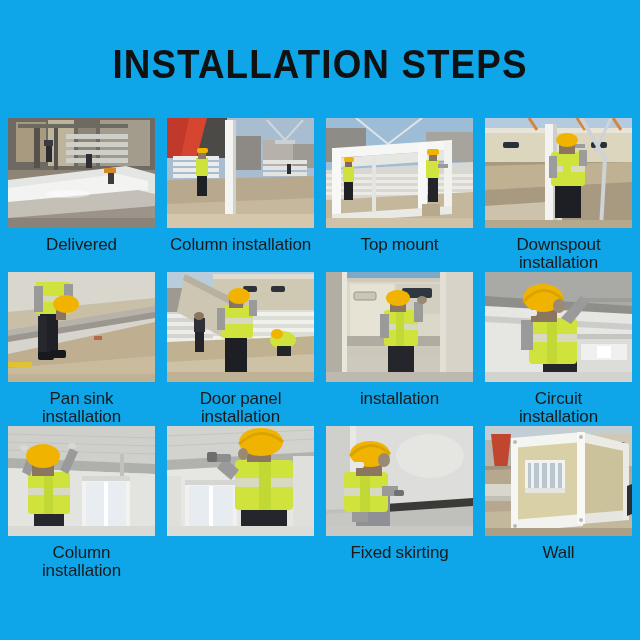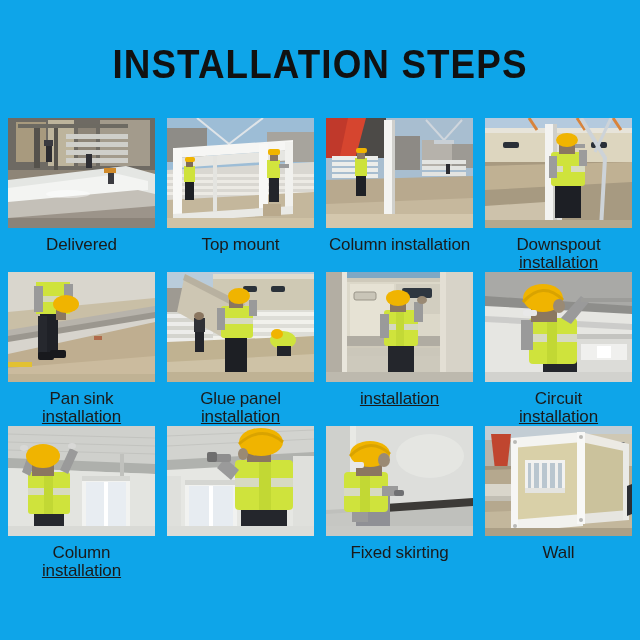--- a/index.html
+++ b/index.html
@@ -63,21 +63,21 @@
     margin-top: 8px;
     text-align: center;
     font-family: "Liberation Sans", sans-serif;
     font-size: 17px;
     line-height: 18px;
     font-weight: 400;
     color: #1a1a1a;
     word-spacing: -0.5px;
     letter-spacing: -0.1px;
   }
-  .caption .l2 { display: block; text-decoration: underline; }
+  .caption .l2 { display: block; }
 </style>
 </head>
 <body>
 
 <div class="page">
 
   <div class="page-title">INSTALLATION STEPS</div>
 
   <div class="grid">
 
@@ -107,20 +107,63 @@
           <rect x="38" y="26" width="6" height="18" fill="#2b2b30"></rect>
           <rect x="36" y="22" width="9" height="6" fill="#3a3a40"></rect>
           <rect x="78" y="36" width="6" height="14" fill="#2e2e33"></rect>
           <rect x="100" y="52" width="6" height="14" fill="#3b3b40"></rect>
           <rect x="96" y="50" width="12" height="5" fill="#d08a2a"></rect>
           <rect x="0" y="100" width="147" height="10" fill="#8b8379"></rect>
         </svg>
       </div>
       <div class="caption">
         <span>Delivered</span>
+      </div>
+    </div>
+
+    <div class="cell row-0">
+      <div class="thumb">
+        <svg width="147" height="110" viewBox="0 0 147 110">
+          <rect x="0" y="0" width="147" height="110" fill="#b9a territory"></rect>
+          <rect x="0" y="0" width="147" height="62" fill="#a8bed0"></rect>
+          <rect x="0" y="0" width="60" height="40" fill="#4c4a47"></rect>
+          <polygon points="0,0 30,0 14,40 0,40" fill="#c0392b"></polygon>
+          <polygon points="22,0 40,0 30,38 14,38" fill="#d6452f"></polygon>
+          <rect x="60" y="18" width="34" height="34" fill="#8d8a85"></rect>
+          <rect x="96" y="22" width="30" height="28" fill="#b6b2ab"></rect>
+          <rect x="126" y="26" width="21" height="24" fill="#9d9a94"></rect>
+          <g fill="#ecedea">
+            <rect x="6" y="38" width="46" height="4"></rect>
+            <rect x="6" y="44" width="46" height="4"></rect>
+            <rect x="6" y="50" width="46" height="4"></rect>
+            <rect x="6" y="56" width="46" height="4"></rect>
+            <rect x="6" y="62" width="46" height="4"></rect>
+          </g>
+          <g fill="#e3e4e1">
+            <rect x="96" y="42" width="44" height="4"></rect>
+            <rect x="96" y="48" width="44" height="4"></rect>
+            <rect x="96" y="54" width="44" height="4"></rect>
+            <rect x="96" y="60" width="44" height="4"></rect>
+          </g>
+          <polygon points="0,62 147,58 147,110 0,110" fill="#b8a98e"></polygon>
+          <polygon points="0,86 147,80 147,110 0,110" fill="#c6b89d"></polygon>
+          <rect x="58" y="2" width="9" height="104" fill="#f4f4f2"></rect>
+          <rect x="66" y="2" width="3" height="104" fill="#d0d0cc"></rect>
+          <rect x="30" y="56" width="10" height="22" fill="#1f2126"></rect>
+          <rect x="29" y="40" width="12" height="18" fill="#cde23a"></rect>
+          <rect x="31" y="34" width="8" height="7" fill="#8d7a63"></rect>
+          <rect x="30" y="30" width="11" height="5" rx="2" fill="#f0b400"></rect>
+          <rect x="120" y="46" width="4" height="10" fill="#2c2c30"></rect>
+          <polyline points="100,2 118,22 136,2" fill="none" stroke="#cfd6dd" stroke-width="2"></polyline>
+          <rect x="108" y="22" width="20" height="4" fill="#c9d0d6"></rect>
+          <rect x="0" y="96" width="147" height="14" fill="#d4c7ad"></rect>
+        </svg>
+      </div>
+      <div class="caption">
+        <span>Column installation</span>
       </div>
     </div>
 
     <div class="cell row-0">
       <div class="thumb">
         <svg width="147" height="110" viewBox="0 0 147 110">
           <rect x="0" y="0" width="147" height="110" fill="#c3b59a"></rect>
           <rect x="0" y="0" width="147" height="58" fill="#9dbdd6"></rect>
           <rect x="0" y="10" width="40" height="34" fill="#8e8c87"></rect>
           <rect x="100" y="14" width="47" height="30" fill="#a7a49d"></rect>
@@ -149,63 +192,20 @@
           <rect x="100" y="42" width="13" height="18" fill="#d2e43e"></rect>
           <rect x="103" y="36" width="8" height="7" fill="#8a7560"></rect>
           <rect x="101" y="31" width="12" height="6" rx="2" fill="#f0b400"></rect>
           <rect x="112" y="46" width="10" height="4" fill="#9a9a9a"></rect>
           <rect x="96" y="86" width="18" height="12" fill="#b9a98c"></rect>
           <rect x="0" y="100" width="147" height="10" fill="#cfc2a6"></rect>
         </svg>
       </div>
       <div class="caption">
         <span>Top mount</span>
-      </div>
-    </div>
-
-    <div class="cell row-0">
-      <div class="thumb">
-        <svg width="147" height="110" viewBox="0 0 147 110">
-          <rect x="0" y="0" width="147" height="110" fill="#b9a territory"></rect>
-          <rect x="0" y="0" width="147" height="62" fill="#a8bed0"></rect>
-          <rect x="0" y="0" width="60" height="40" fill="#4c4a47"></rect>
-          <polygon points="0,0 30,0 14,40 0,40" fill="#c0392b"></polygon>
-          <polygon points="22,0 40,0 30,38 14,38" fill="#d6452f"></polygon>
-          <rect x="60" y="18" width="34" height="34" fill="#8d8a85"></rect>
-          <rect x="96" y="22" width="30" height="28" fill="#b6b2ab"></rect>
-          <rect x="126" y="26" width="21" height="24" fill="#9d9a94"></rect>
-          <g fill="#ecedea">
-            <rect x="6" y="38" width="46" height="4"></rect>
-            <rect x="6" y="44" width="46" height="4"></rect>
-            <rect x="6" y="50" width="46" height="4"></rect>
-            <rect x="6" y="56" width="46" height="4"></rect>
-            <rect x="6" y="62" width="46" height="4"></rect>
-          </g>
-          <g fill="#e3e4e1">
-            <rect x="96" y="42" width="44" height="4"></rect>
-            <rect x="96" y="48" width="44" height="4"></rect>
-            <rect x="96" y="54" width="44" height="4"></rect>
-            <rect x="96" y="60" width="44" height="4"></rect>
-          </g>
-          <polygon points="0,62 147,58 147,110 0,110" fill="#b8a98e"></polygon>
-          <polygon points="0,86 147,80 147,110 0,110" fill="#c6b89d"></polygon>
-          <rect x="58" y="2" width="9" height="104" fill="#f4f4f2"></rect>
-          <rect x="66" y="2" width="3" height="104" fill="#d0d0cc"></rect>
-          <rect x="30" y="56" width="10" height="22" fill="#1f2126"></rect>
-          <rect x="29" y="40" width="12" height="18" fill="#cde23a"></rect>
-          <rect x="31" y="34" width="8" height="7" fill="#8d7a63"></rect>
-          <rect x="30" y="30" width="11" height="5" rx="2" fill="#f0b400"></rect>
-          <rect x="120" y="46" width="4" height="10" fill="#2c2c30"></rect>
-          <polyline points="100,2 118,22 136,2" fill="none" stroke="#cfd6dd" stroke-width="2"></polyline>
-          <rect x="108" y="22" width="20" height="4" fill="#c9d0d6"></rect>
-          <rect x="0" y="96" width="147" height="14" fill="#d4c7ad"></rect>
-        </svg>
-      </div>
-      <div class="caption">
-        <span>Column installation</span>
       </div>
     </div>
 
     <div class="cell row-0">
       <div class="thumb">
         <svg width="147" height="110" viewBox="0 0 147 110">
           <rect x="0" y="0" width="147" height="110" fill="#c5b69a"></rect>
           <rect x="0" y="0" width="147" height="20" fill="#b4cade"></rect>
           <rect x="0" y="12" width="147" height="34" fill="#ddd6bf"></rect>
           <rect x="0" y="10" width="147" height="5" fill="#e7e4da"></rect>
@@ -318,21 +318,21 @@
           <rect x="28" y="58" width="9" height="22" fill="#23252b"></rect>
           <rect x="27" y="46" width="11" height="14" fill="#2f3136"></rect>
           <ellipse cx="32" cy="44" rx="5" ry="4" fill="#8a7660"></ellipse>
           <ellipse cx="116" cy="68" rx="13" ry="9" fill="#cfe33c"></ellipse>
           <rect x="110" y="74" width="14" height="10" fill="#23252b"></rect>
           <ellipse cx="110" cy="62" rx="6" ry="5" fill="#f0b400"></ellipse>
           <rect x="0" y="100" width="147" height="10" fill="#bfb294"></rect>
         </svg>
       </div>
       <div class="caption">
-        <span>Glue panel</span>
+        <span>Door panel</span>
         <span class="l2">installation</span>
       </div>
     </div>
 
     <div class="cell row-1">
       <div class="thumb">
         <svg width="147" height="110" viewBox="0 0 147 110">
           <rect x="0" y="0" width="147" height="110" fill="#cdc9bc"></rect>
           <rect x="0" y="0" width="16" height="110" fill="#b3aea3"></rect>
           <rect x="120" y="0" width="27" height="110" fill="#d7d3c8"></rect>

